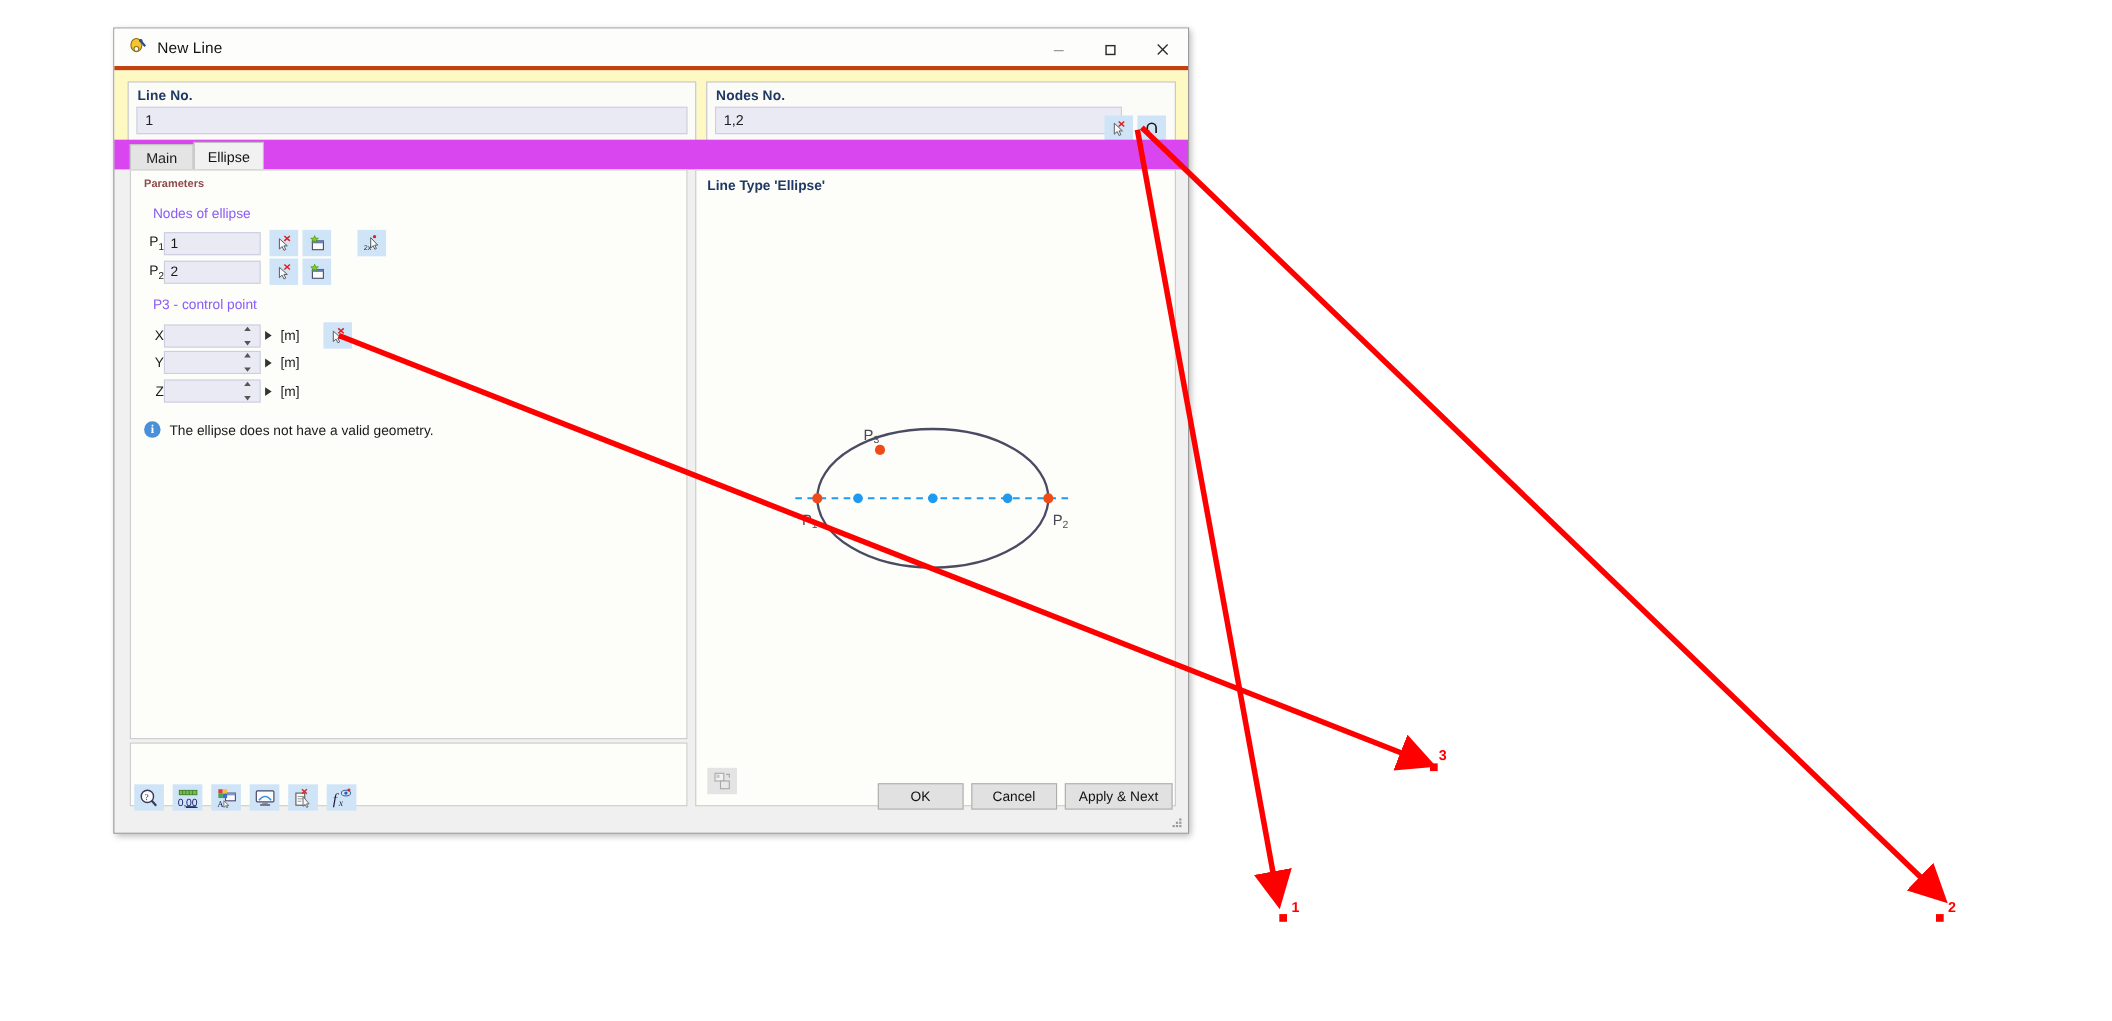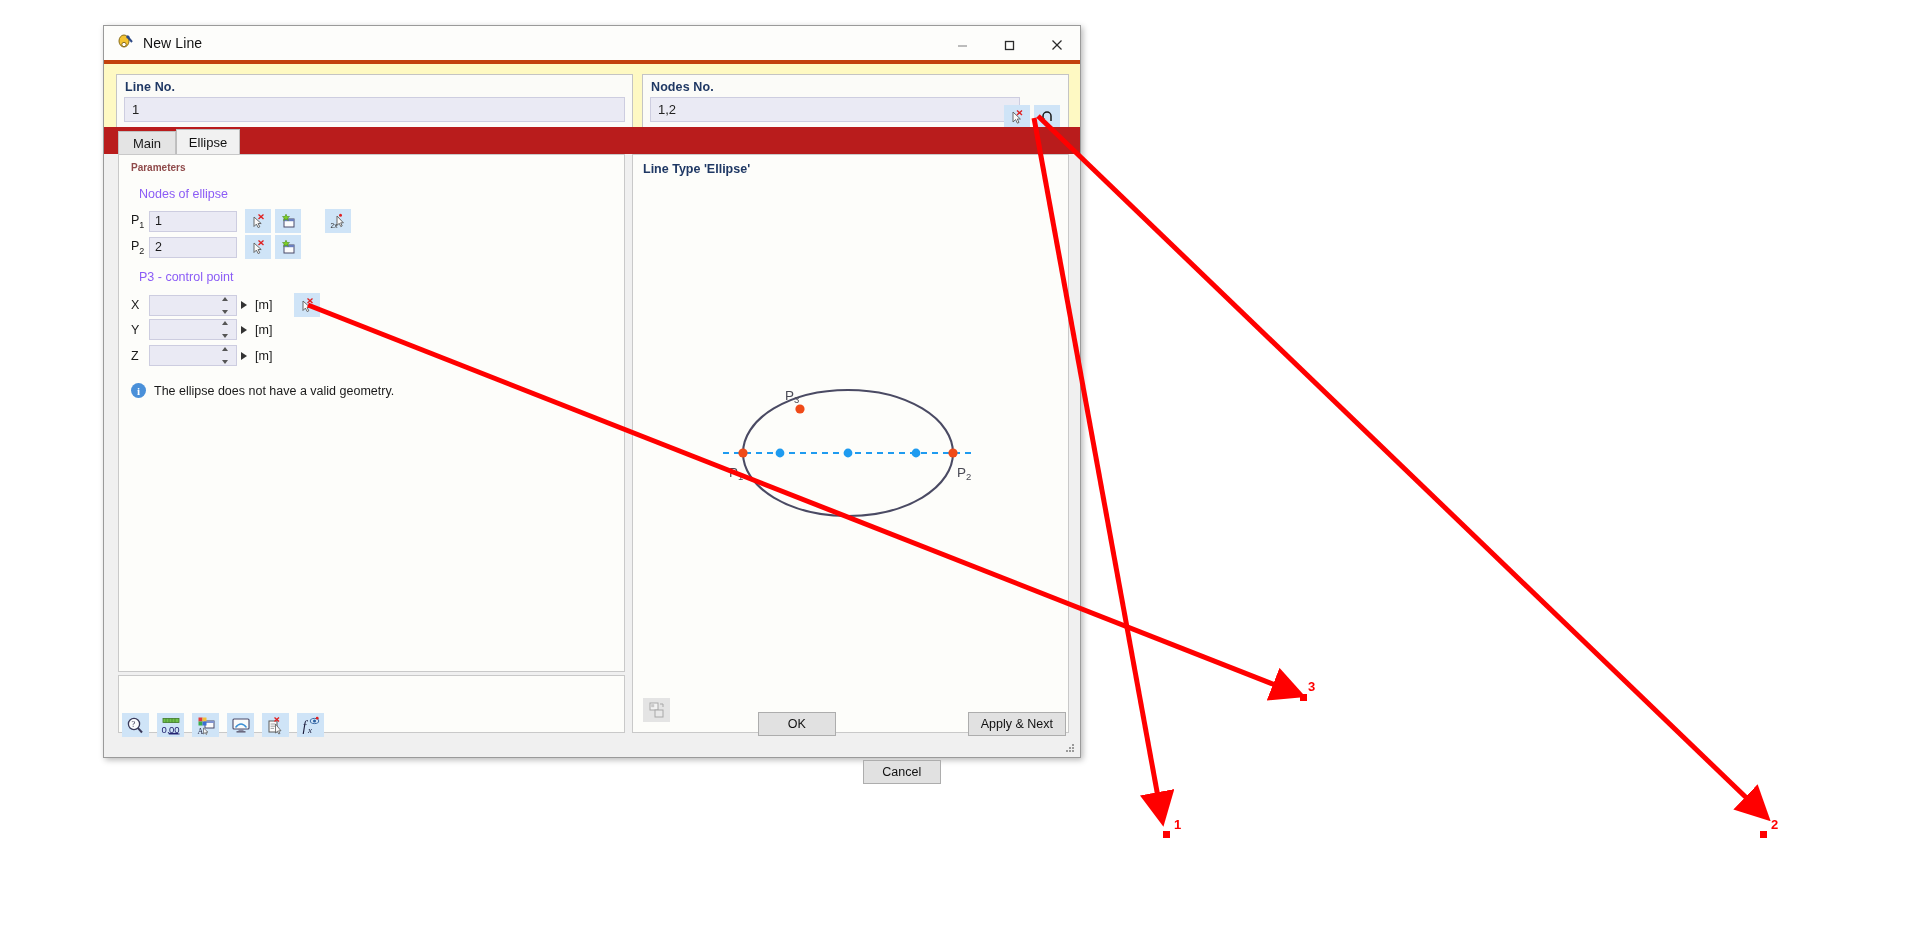--- a/index.html
+++ b/index.html
@@ -78,21 +78,21 @@
     background: #cfe4f7;
     border: 1px solid transparent;
     display: flex; align-items: center; justify-content: center;
     position: relative;
   }
   .ibtn.disabled { background: #e4e4e4; }
 
   
   .tabstrip {
     position: absolute; left: 0; top: 101px; width: 100%; height: 27px;
-    background: #b91c1c;
+    background: #d946ef;
   }
   .tab {
     position: absolute; top: 4px; height: 23px;
     display: flex; align-items: center; justify-content: center;
     font-size: 13px; color: #1a1a1a;
     border: 1px solid #c0c0c0; border-bottom: none;
     background: #e4e4e4;
   }
   .tab.active { background: #f1f1f1; color:#111; top: 2px; height: 25px; border-color:#bdbdbd;justify-content:center; }
 
@@ -111,21 +111,21 @@
     background: #fdfdfa; border: 1px solid #c9c9c9;
   }
   .section-title {
     position: absolute; left: 12px; top: 7px;
     font-size: 10px; font-weight: bold; color: #8f4a4a;
   }
   .sub-title {
     position: absolute; left: 20px; top: 32px;
     font-size: 12.5px; color: #8b5cf6;
   }
-  .row { position: absolute; display: flex; align-items: center; }
+  .row { position: absolute; display: flex; align-items: center; text-align: right; }
   .plabel { font-size: 12.5px; color: #1a1a1a; width: 18px; }
   .plabel sub { font-size: 9px; }
   .tinput {
     width: 88px; height: 21px;
     background: #eaeaf4; border: 1px solid #cdcde0;
     font-size: 12.5px; color: #1a1a1a;
     display: flex; align-items: center; padding-left: 5px;
   }
   .numwrap { position: relative; display: flex; align-items: center; }
   .ninput {
@@ -166,21 +166,21 @@
   }
 
   
   .bottombar { position: absolute; left: 0; bottom: 0; width: 100%; height: 56px; }
   .tool-row { position: absolute; left: 18px; top: 12px; display: flex; gap: 8px; }
   .tbtn {
     width: 27px; height: 24px; background: #cfe4f7;
     display: flex; align-items: center; justify-content: center;
     position: relative;
   }
-  .dlgbtns { position: absolute; right: 14px; top: 11px; display: flex; gap: 27px; }
+  .dlgbtns { position: absolute; right: 14px; top: 11px; display: flex; gap: 7px; }
   .dbtn {
     height: 24px; min-width: 76px; padding: 0 12px;
     background: #e1e1e1; border: 1px solid #adadad;
     font-size: 12.5px; color: #111;
     display: flex; align-items: center; justify-content: center;
   }
   .grip { position: absolute; right: 4px; bottom: 3px; width: 12px; height: 12px; }
 
   
   .anno-layer { position: absolute; left: 0; top: 0; width: 1920px; height: 928px; pointer-events: none; }
@@ -471,21 +471,21 @@
               <circle cx="13.5" cy="5" r="1.5" fill="#2b5f9e"></circle>
               <circle cx="16.2" cy="2.2" r="1.4" fill="#e02020"></circle>
             </svg>
           </div>
         </div>
 
         <div class="dlgbtns">
           <div class="dbtn" style="min-width:78px;">
             <span>OK</span>
           </div>
-          <div class="dbtn" style="min-width:78px;margin-top:48px;">
+          <div class="dbtn" style="min-width:78px;">
             <span>Cancel</span>
           </div>
           <div class="dbtn" style="min-width:78px;">
             <span>Apply &amp; Next</span>
           </div>
         </div>
 
         <svg class="grip" viewBox="0 0 12 12">
           <g fill="#9a9a9a">
             <rect x="8" y="8" width="2" height="2"></rect>

